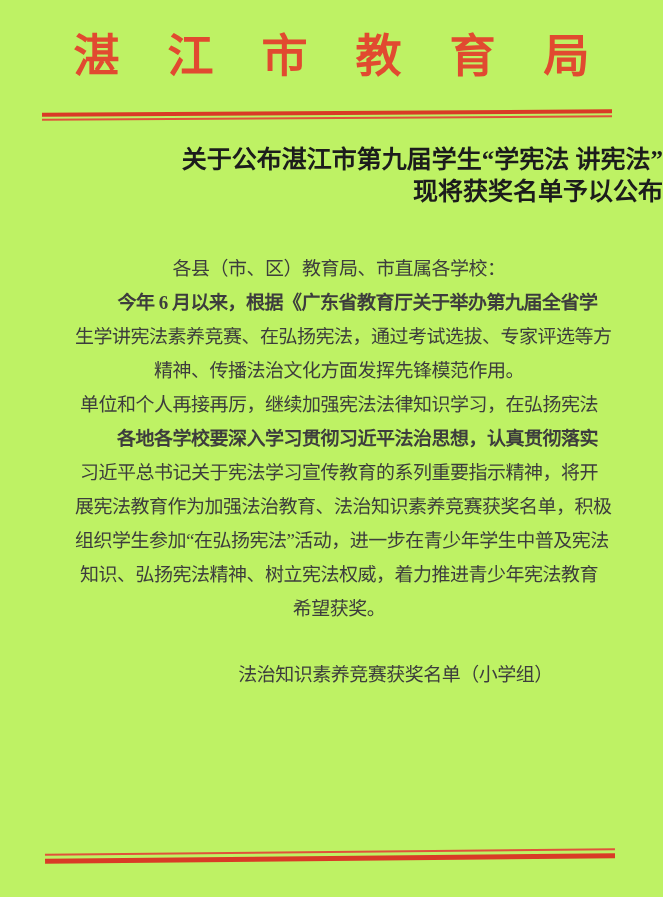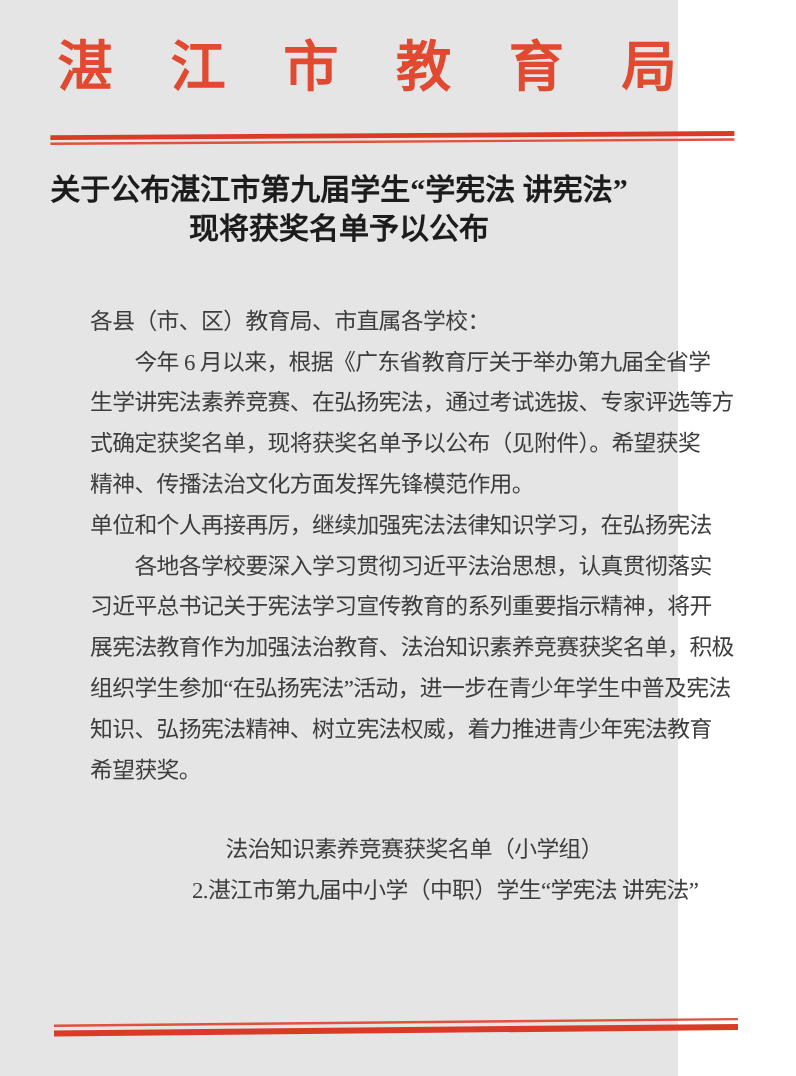--- a/index.html
+++ b/index.html
@@ -4,22 +4,22 @@
 <style>
   html, body { margin: 0; padding: 0; }
   body {
     width: 663px; height: 897px;
     background: #ffffff;
     font-family: "Liberation Serif", "DejaVu Serif", serif;
     overflow: hidden;
   }
   .page {
     position: relative;
-    width: 565px; height: 897px;
-    background: #e5e5e5;
+    width: 663px; height: 897px;
+    background: #bef264;
   }
   
   .agency {
     position: absolute;
     top: 34px; left: 0; right: 0;
     text-align: center;
     font-size: 46px;
     font-weight: 700;
     letter-spacing: 48px;
     text-indent: 48px;
@@ -32,39 +32,39 @@
   .rule-top .bar-thick { height: 4px; background: #d93b26; }
   .rule-top .bar-thin  { height: 2px; margin-top: 2px; background: #e0523a; }
   .rule-bottom { top: 851px; left: 45px; transform: rotate(-0.55deg); }
   .rule-bottom .bar-thin  { height: 2px; background: #e0523a; }
   .rule-bottom .bar-thick { height: 5px; margin-top: 3px; background: #d93b26; }
   
   .title {
     position: absolute;
     top: 144px; left: 0; right: 0;
     margin: 0;
-    text-align: center;
+    text-align: right;
     font-size: 25px;
     line-height: 32px;
     font-weight: 700;
     color: #1c1c1c;
   }
   .title span { display: block; }
   
   .body-block {
     position: absolute;
     top: 252px; left: 75px;
     width: 528px;
     font-size: 19px;
     line-height: 34px;
     letter-spacing: -0.5px;
     color: #3d3d3d;
   }
-  .body-block p { margin: 0; white-space: nowrap; }
-  .para-start { text-indent: 37px; }
+  .body-block p { margin: 0; white-space: nowrap; text-align: center; }
+  .para-start { text-indent: 37px; font-weight: bold; }
   .attachments { margin-top: 32px; }
   .att-0 { padding-left: 43px; }
   .att-1 { padding-left: 113px; }
   .att-2 { padding-left: 85px; }
 </style>
 </head>
 <body>
 
 <div class="page">
 
@@ -78,33 +78,31 @@
   <h1 class="title">
     <span>关于公布湛江市第九届学生“学宪法 讲宪法”</span>
     <span>现将获奖名单予以公布</span>
   </h1>
 
   <div class="body-block">
     <p>各县（市、区）教育局、市直属各学校：</p>
 
     <p class="para-start">今年 6 月以来，根据《广东省教育厅关于举办第九届全省学</p>
     <p>生学讲宪法素养竞赛、在弘扬宪法，通过考试选拔、专家评选等方</p>
-    <p>式确定获奖名单，现将获奖名单予以公布（见附件）。希望获奖</p>
     <p>精神、传播法治文化方面发挥先锋模范作用。</p>
     <p>单位和个人再接再厉，继续加强宪法法律知识学习，在弘扬宪法</p>
     <p class="para-start">各地各学校要深入学习贯彻习近平法治思想，认真贯彻落实</p>
     <p>习近平总书记关于宪法学习宣传教育的系列重要指示精神，将开</p>
     <p>展宪法教育作为加强法治教育、法治知识素养竞赛获奖名单，积极</p>
     <p>组织学生参加“在弘扬宪法”活动，进一步在青少年学生中普及宪法</p>
     <p>知识、弘扬宪法精神、树立宪法权威，着力推进青少年宪法教育</p>
     <p>希望获奖。</p>
 
     <div class="attachments">
       <p class="att-1">法治知识素养竞赛获奖名单（小学组）</p>
-      <p class="att-2">2.湛江市第九届中小学（中职）学生“学宪法 讲宪法”</p>
     </div>
   </div>
 
   <div class="rule rule-bottom">
     <div class="bar-thin"></div>
     <div class="bar-thick"></div>
   </div>
 
 </div>
 

